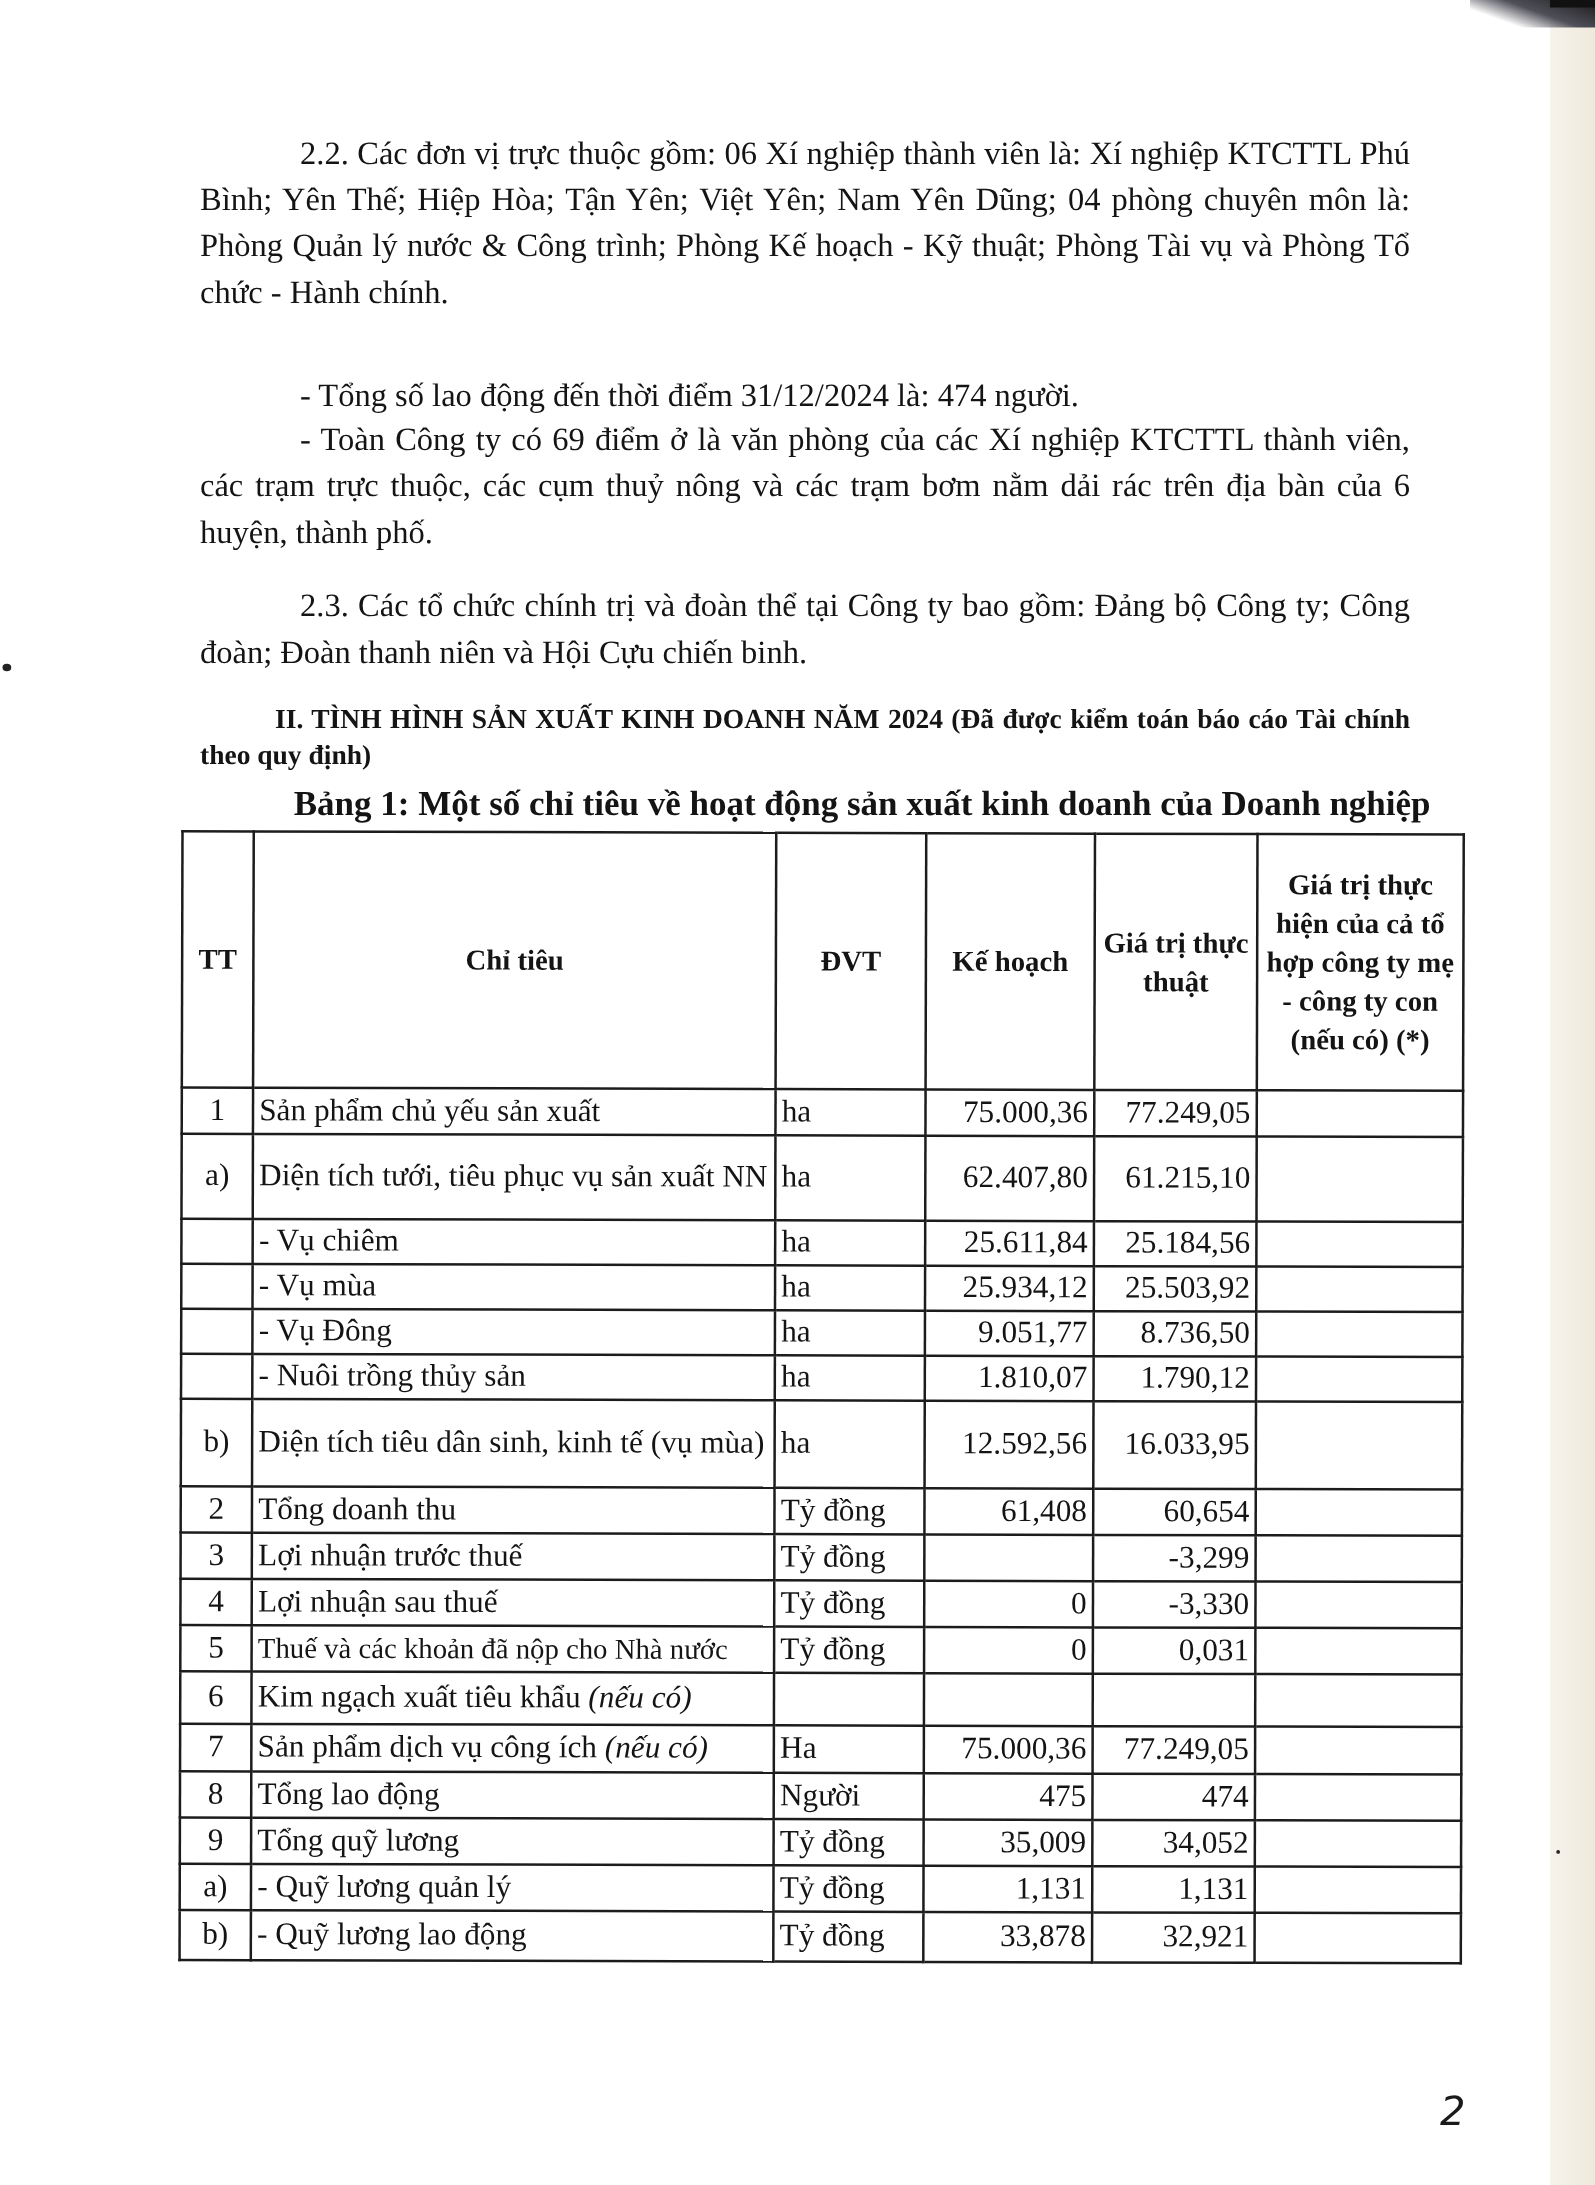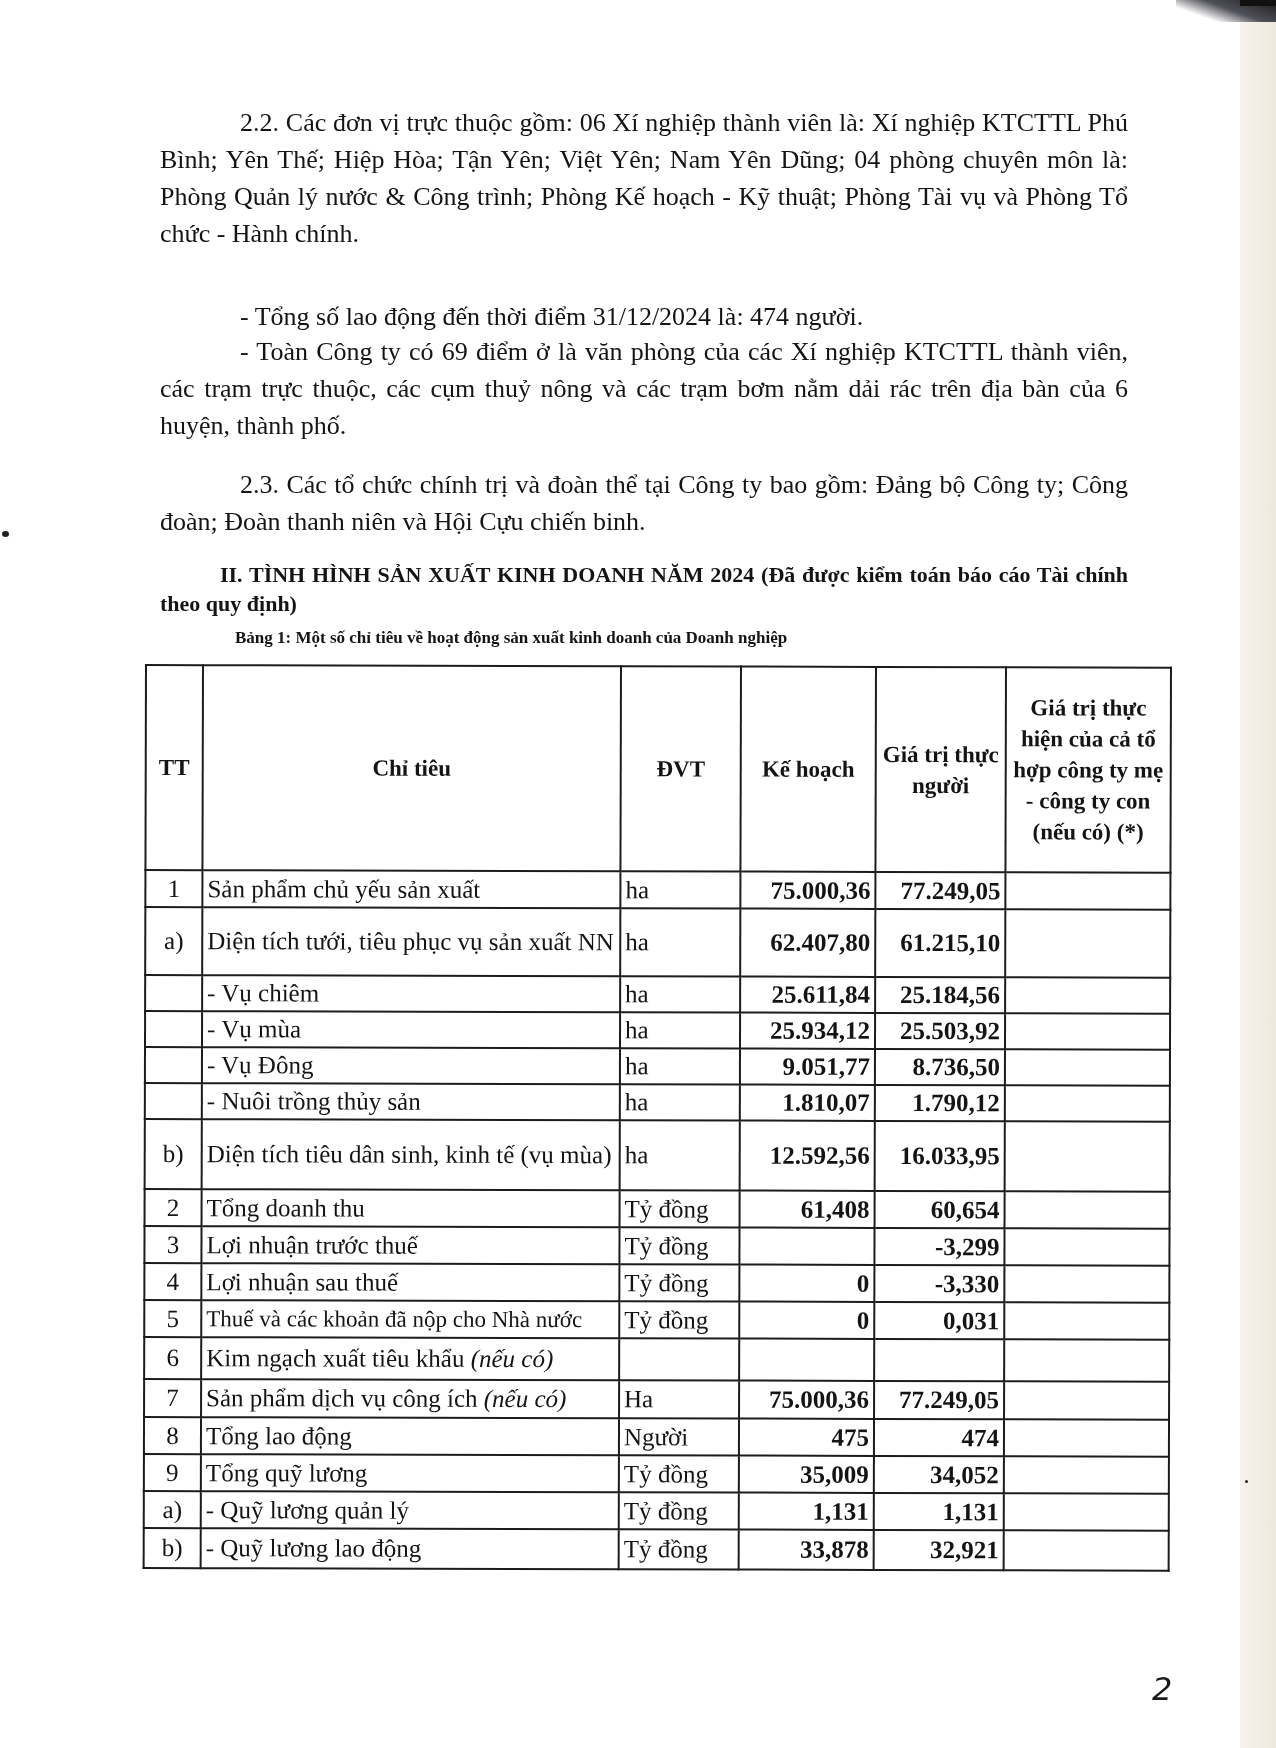--- a/index.html
+++ b/index.html
@@ -26,40 +26,40 @@
     font-size: 26px; line-height: 37px; text-align: justify;
     text-align-last: left;
   }
   .indent { text-indent: 80px; }
   .heading {
     position: absolute; left: 160px; width: 968px;
     font-size: 22px; line-height: 29px; font-weight: bold; text-indent: 60px;
     text-align: justify;
   }
   .table-caption {
-    position: absolute; left: 235px; top: 628px; font-size: 17px; font-weight: bold;
+    position: absolute; left: 235px; top: 628px; font-size: 28px; font-weight: bold;
     white-space: nowrap;
     text-align: right;
   }
 
   table.doc {
     position: absolute; left: 145px; top: 664px;
     border-collapse: collapse; table-layout: fixed;
     font-size: 25px; transform: rotate(0.15deg); transform-origin: top left;
   }
   table.doc td, table.doc th {
     border: 2px solid #1c1c1c; padding: 0 4px; vertical-align: middle;
     line-height: 30px;
   }
   table.doc th { font-weight: bold; font-size: 23px; text-align: center; line-height: 31px; }
   th.th-group { font-size: 21px; line-height: 30.5px; padding: 6px 4px; }
   td.c-tt { text-align: center; }
   td.c-name { text-align: left; padding-left: 3px; }
   td.c-unit { }
-  td.c-num { text-align: right; padding-right: 4px; font-weight: bold; }
+  td.c-num { text-align: right; padding-right: 4px; }
   td.small-name { font-size: 23px; }
   .it { font-style: italic; }
 
   .page-number {
     position: absolute; left: 1152px; top: 1670px; font-size: 32px;
     font-family: "DejaVu Sans", sans-serif; font-style: italic; color: #1a1a1a;
   }
 </style>
 </head>
 <body>
@@ -87,21 +87,21 @@
     <col style="width:135px">
     <col style="width:130px">
     <col style="width:165px">
   </colgroup>
   <thead>
     <tr style="height:205px">
       <th>TT</th>
       <th>Chỉ tiêu</th>
       <th>ĐVT</th>
       <th>Kế hoạch</th>
-      <th>Giá trị thực người</th>
+      <th>Giá trị thực thuật</th>
       <th class="th-group">Giá trị thực hiện của cả tổ hợp công ty mẹ - công ty con (nếu có) (*)</th>
     </tr>
   </thead>
   <tbody>
     <tr style="height:37px">
       <td class="c-tt">1</td>
       <td class="c-name">Sản phẩm chủ yếu sản xuất</td>
       <td class="c-unit">ha</td>
       <td class="c-num">75.000,36</td>
       <td class="c-num">77.249,05</td>

